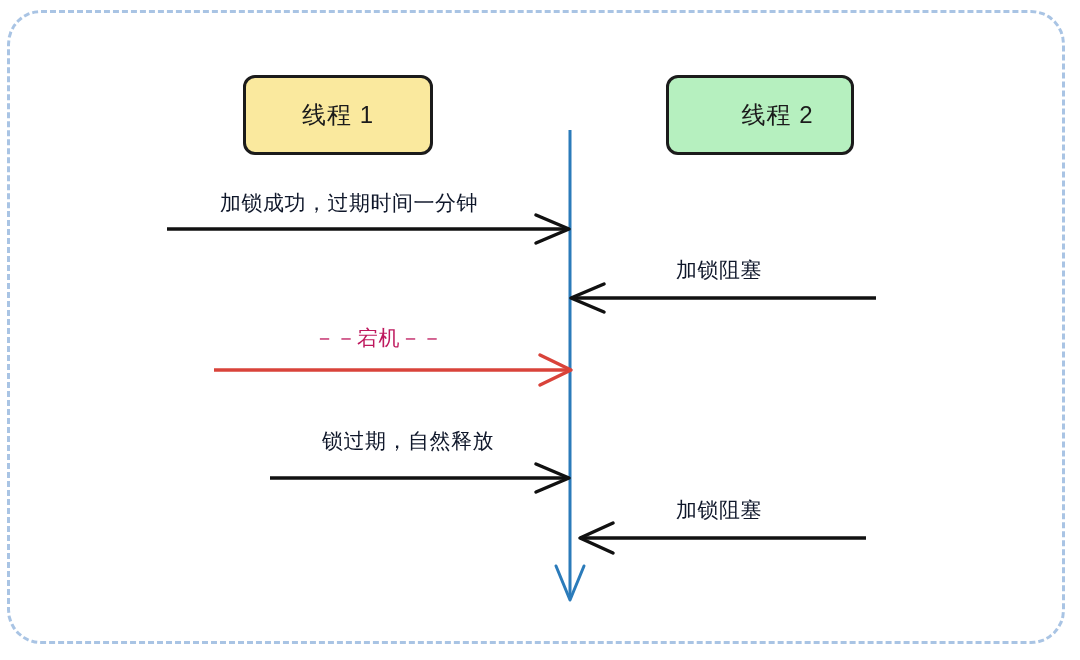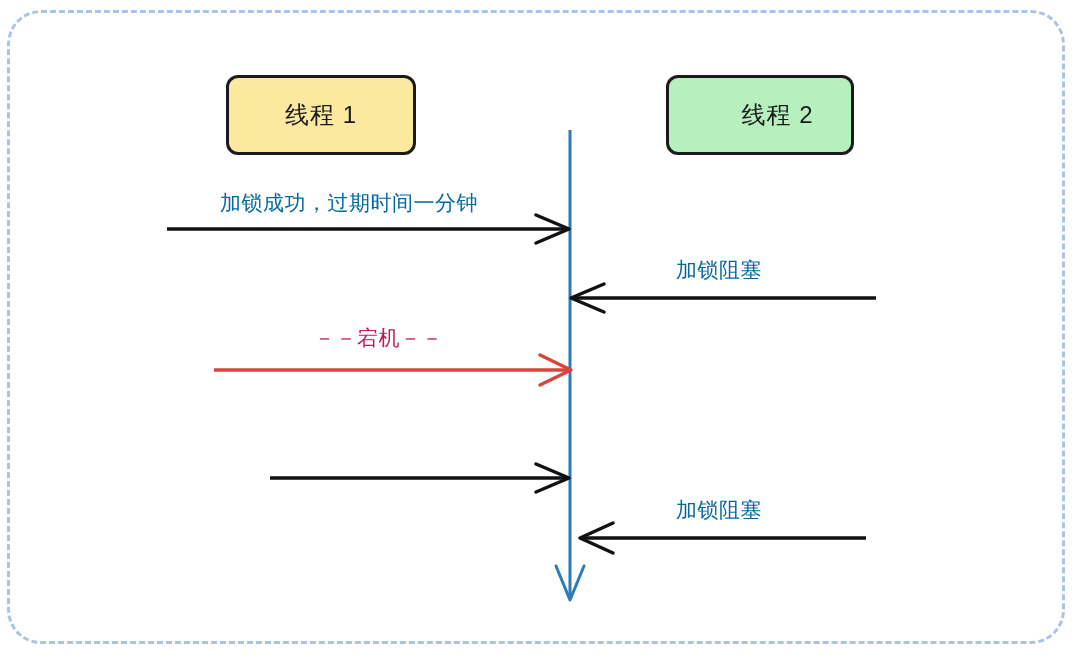--- a/index.html
+++ b/index.html
@@ -37,21 +37,21 @@
     border: 3px solid #1b1b1b;
     border-radius: 12px;
     display: flex;
     align-items: center;
     justify-content: center;
     font-size: 24px;
     color: #1b1b1b;
     letter-spacing: 1px;
   }
   #thread1-box {
-    left: 226px;
+    left: 243px;
     top: 75px;
     width: 190px;
     height: 80px;
     background: #fae99e;
   }
   #thread2-box {
     left: 666px;
     top: 75px;
     width: 188px;
     height: 80px;
@@ -63,21 +63,21 @@
     position: absolute;
     left: 0;
     top: 0;
     width: 1080px;
     height: 660px;
   }
   
   .arrow-label {
     position: absolute;
     font-size: 21px;
-    color: #0369a1;
+    color: #0f172a;
     white-space: nowrap;
     letter-spacing: 0.5px;
   }
   .arrow-label.red {
     color: #be185d;
   }
 </style>
 </head>
 <body>
 
@@ -126,16 +126,17 @@
     </g>
 
   </svg>
 
   <div class="arrow-label" style="left:220px; top:189px;">加锁成功，过期时间一分钟</div>
 
   <div class="arrow-label" style="left:676px; top:256px;">加锁阻塞</div>
 
   <div class="arrow-label red" style="left:314px; top:324px;">－－宕机－－</div>
 
+  <div class="arrow-label" style="left:322px; top:427px;">锁过期，自然释放</div>
 
   <div class="arrow-label" style="left:676px; top:496px;">加锁阻塞</div>
 
 </div>
 
 </body></html>

